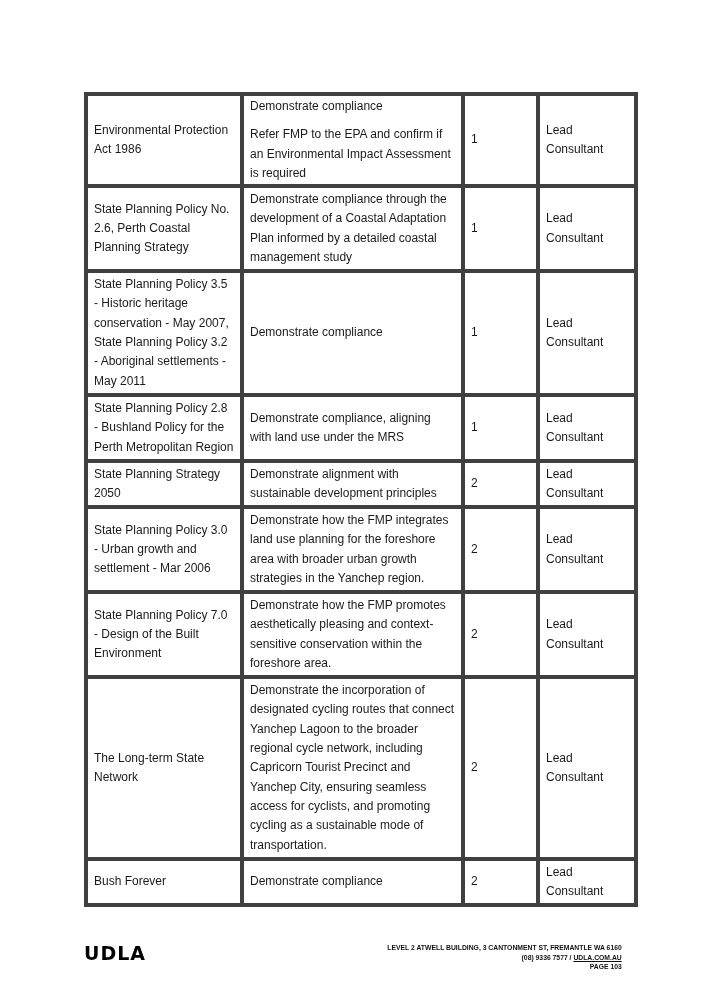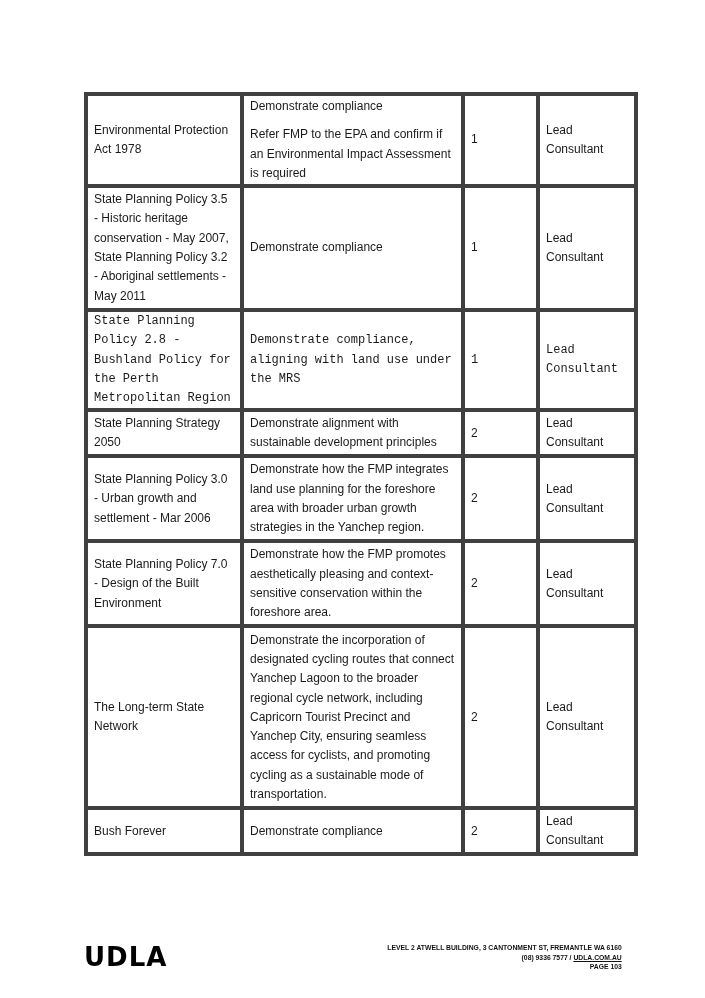--- a/index.html
+++ b/index.html
@@ -6,47 +6,55 @@
   body { width: 705px; height: 998px; position: relative; overflow: hidden;
          font-family: "Liberation Sans", sans-serif; color: #1a1a1a; }
   table.req { position: absolute; left: 84px; top: 92px; border-collapse: collapse; table-layout: fixed; width: 538px; }
   table.req td { border: 4px solid #404040; vertical-align: middle; font-size: 12px; line-height: 19.3px; padding: 0 6px; }
   td.c1 { width: 140px; }
   td.c2 { width: 205px; }
   td.c3 { width: 59px; }
   td.c4 { width: 82px; }
   td p { margin: 0; }
   td p.gap { margin-top: 9px; }
-  .footer-logo { position: absolute; left: 84px; top: 942px; font-family: "DejaVu Sans", sans-serif; font-weight: bold; font-size: 26px; letter-spacing: 1px; color: #000; }
+  .footer-logo { position: absolute; left: 84px; top: 942px; font-family: "DejaVu Sans", sans-serif; font-weight: bold; font-size: 19px; letter-spacing: 1px; color: #000; }
   .footer-info { position: absolute; right: 83px; top: 943px; text-align: right; font-family: "Liberation Sans", sans-serif; font-weight: bold; font-size: 8px; line-height: 9.5px; color: #111; transform: scaleX(0.85); transform-origin: right top; }
   .footer-info a { color: #111; text-decoration: underline; }
 </style>
 </head>
 <body>
 
 <table class="req">
   <tbody id="tbody">
       <tr style="height: 92px;">
-    <td class="c1">Environmental Protection Act 1978</td>
+    <td class="c1">Environmental Protection Act 1986</td>
     <td class="c2">
           <p>Demonstrate compliance</p>
           <p class="gap">Refer FMP to the EPA and confirm if an Environmental Impact Assessment is required</p>
+        </td>
+    <td class="c3">1</td>
+    <td class="c4">Lead Consultant</td>
+  </tr>
+      <tr style="height: 85px;">
+    <td class="c1">State Planning Policy No. 2.6, Perth Coastal Planning Strategy</td>
+    <td class="c2">
+          <p>Demonstrate compliance through the development of a Coastal Adaptation Plan informed by a detailed coastal management study</p>
         </td>
     <td class="c3">1</td>
     <td class="c4">Lead Consultant</td>
   </tr>
       <tr style="height: 124px;">
     <td class="c1">State Planning Policy 3.5 - Historic heritage conservation - May 2007, State Planning Policy 3.2 - Aboriginal settlements - May 2011</td>
     <td class="c2">
           <p>Demonstrate compliance</p>
         </td>
     <td class="c3">1</td>
     <td class="c4">Lead Consultant</td>
   </tr>
-      <tr style="height: 66px; font-family: Liberation Mono, monospace;">
+      <tr style="height: 66px;">
     <td class="c1">State Planning Policy 2.8 - Bushland Policy for the Perth Metropolitan Region</td>
     <td class="c2">
           <p>Demonstrate compliance, aligning with land use under the MRS</p>
         </td>
     <td class="c3">1</td>
     <td class="c4">Lead Consultant</td>
   </tr>
       <tr style="height: 46px;">
     <td class="c1">State Planning Strategy 2050</td>
     <td class="c2">

